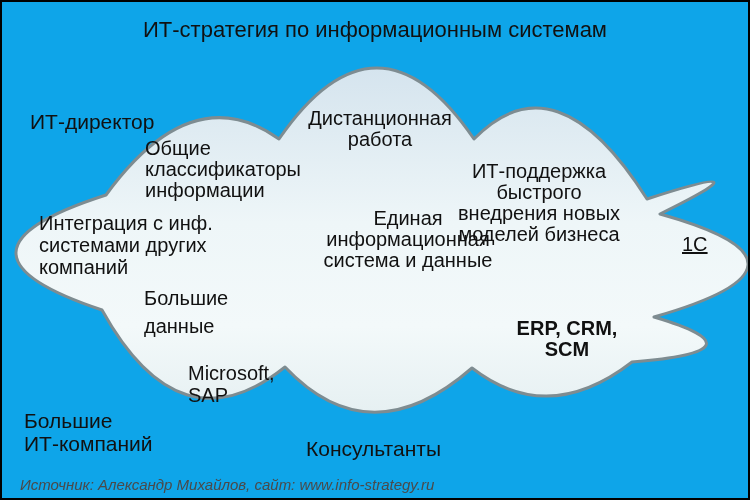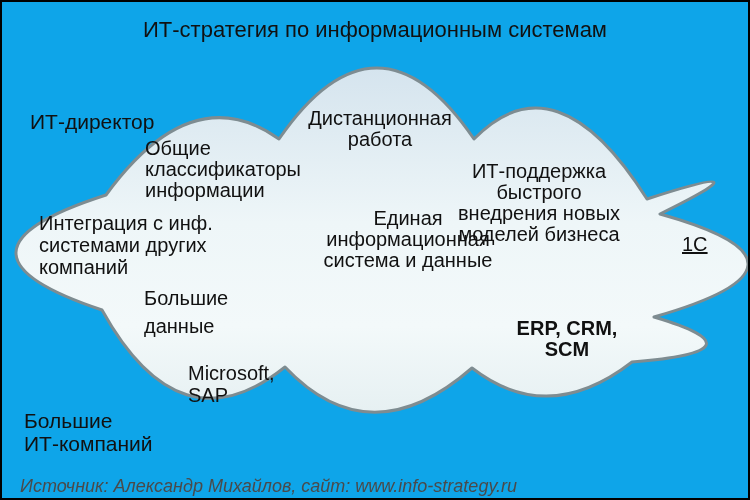--- a/index.html
+++ b/index.html
@@ -46,21 +46,21 @@
   #l-microsoft-sap          { left: 186px; top: 334px; line-height: 22px; margin-top: 26px; }
   #l-digital-transformation { left: 374px; top: 322px; }
   #l-erp-crm-scm            { left: 565px; top: 316px; font-weight: bold; }
   #l-it-vendors             { left: 22px;  top: 379px; }
   #l-consultants            { left: 304px; top: 407px; }
   #l-division-directors     { left: 570px; top: 391px; line-height: 22px; }
 
   .footer {
     position: absolute;
     left: 18px; top: 474px;
-    font-size: 18px;
+    font-size: 15px;
     font-style: italic;
     color: #4a4a4a;
   }
 </style>
 </head>
 <body>
 
 <div class="page">
 
   <div class="title">ИТ-стратегия по информационным системам</div>
@@ -84,20 +84,21 @@
          Q 546,425 470,366
          Q 368,455 283,365
          Q 178,449 100,308
          Q -74,250 104,193
          Z" fill="url(#cloudGrad)" stroke="#7e8c91" stroke-width="3" stroke-linejoin="round"></path>
   </svg>
 
   <div class="lbl outside" id="l-it-director">ИТ-директор</div>
   <div class="lbl outside" id="l-it-vendors">Большие
 ИТ-компаний</div>
+  <div class="lbl outside" id="l-consultants">Консультанты</div>
 
   <div class="lbl center" id="l-remote-work">Дистанционная
 работа</div>
   <div class="lbl" id="l-common-classifiers">Общие
 классификаторы
 информации</div>
   <div class="lbl" id="l-integration">Интеграция с инф.
 системами других
 компаний</div>
   <div class="lbl center" id="l-it-support">ИТ-поддержка быстрого

